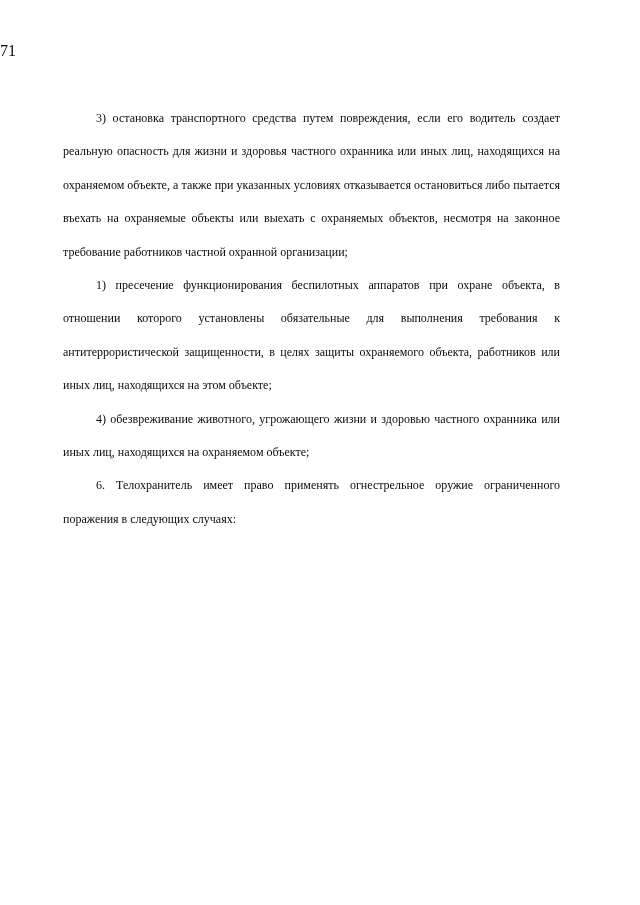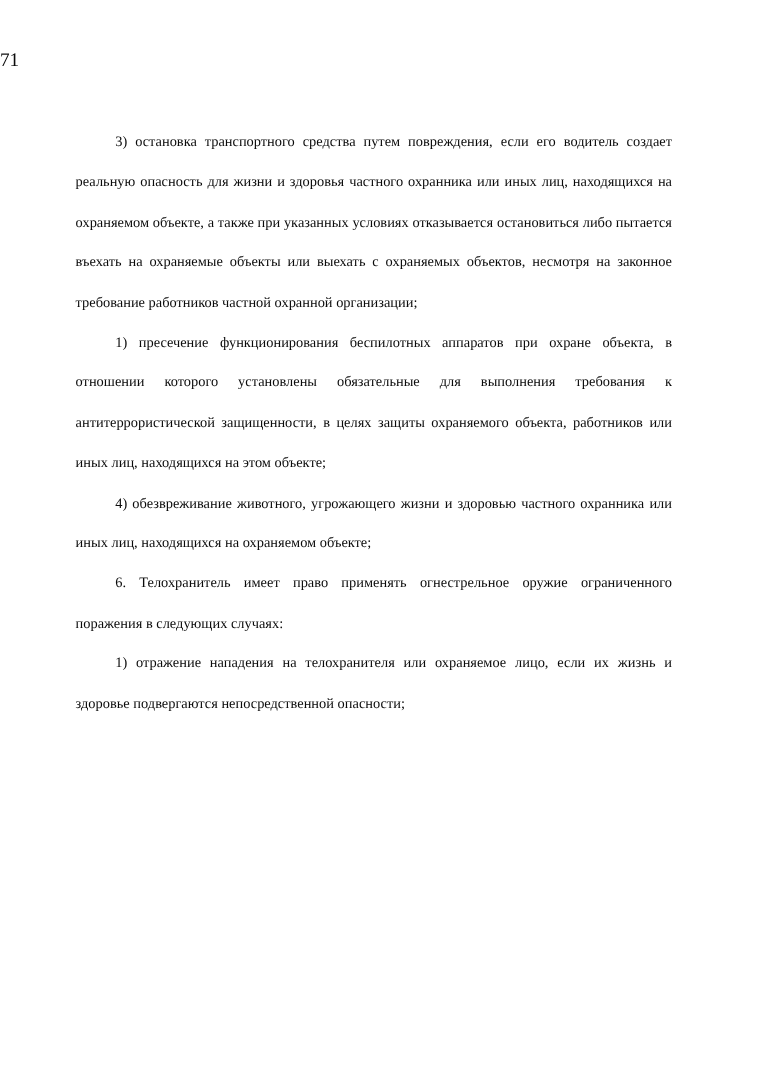--- a/index.html
+++ b/index.html
@@ -44,15 +44,14 @@
 </head>
 <body>
 
 <div class="page">
   <div class="page-number">71</div>
   <div class="page-body">
       <p>3) остановка транспортного средства путем повреждения, если его водитель создает реальную опасность для жизни и здоровья частного охранника или иных лиц, находящихся на охраняемом  объекте, а также при указанных условиях отказывается остановиться либо пытается въехать на охраняемые объекты или выехать с охраняемых объектов, несмотря на законное требование работников частной охранной организации;</p>
       <p>1) пресечение функционирования беспилотных аппаратов при охране объекта, в отношении которого установлены обязательные для выполнения требования к антитеррористической защищенности, в целях защиты охраняемого объекта, работников или иных лиц, находящихся на этом объекте;</p>
       <p>4) обезвреживание животного, угрожающего жизни и здоровью частного охранника или иных лиц, находящихся на охраняемом объекте;</p>
       <p>6. Телохранитель имеет право применять огнестрельное оружие ограниченного поражения в следующих случаях:</p>
-      <p>1) отражение нападения на телохранителя или охраняемое лицо, если их жизнь и здоровье подвергаются непосредственной опасности;</p>
     </div>
 </div>
 
 </body></html>

